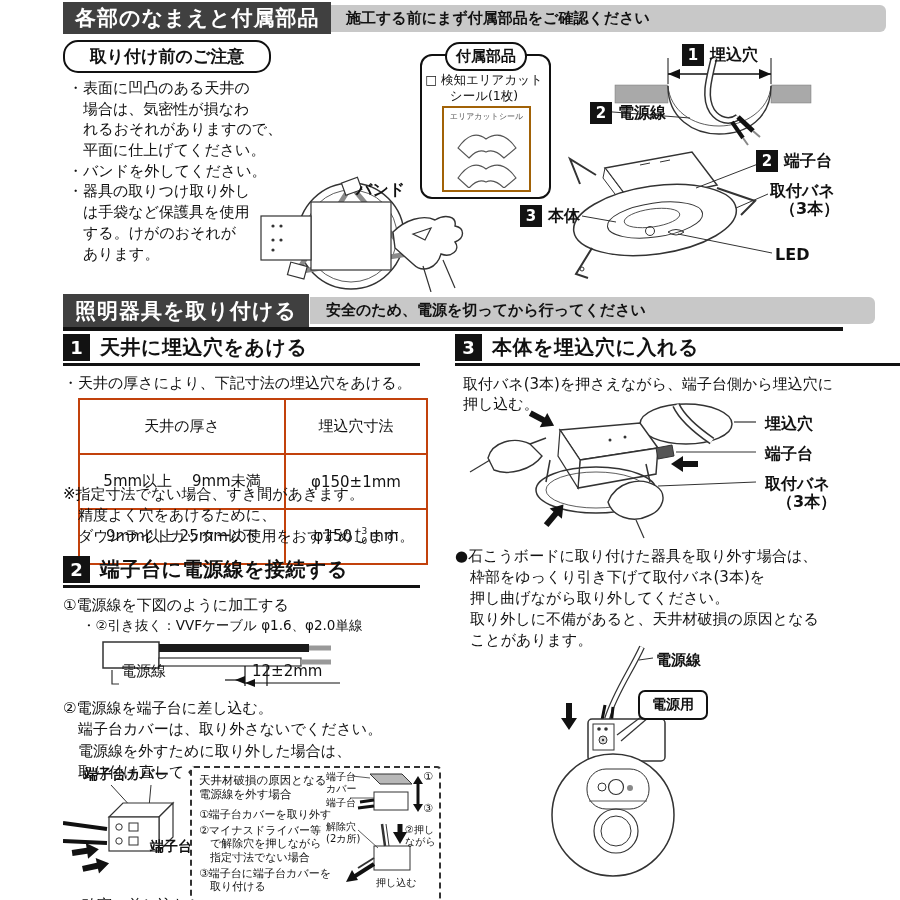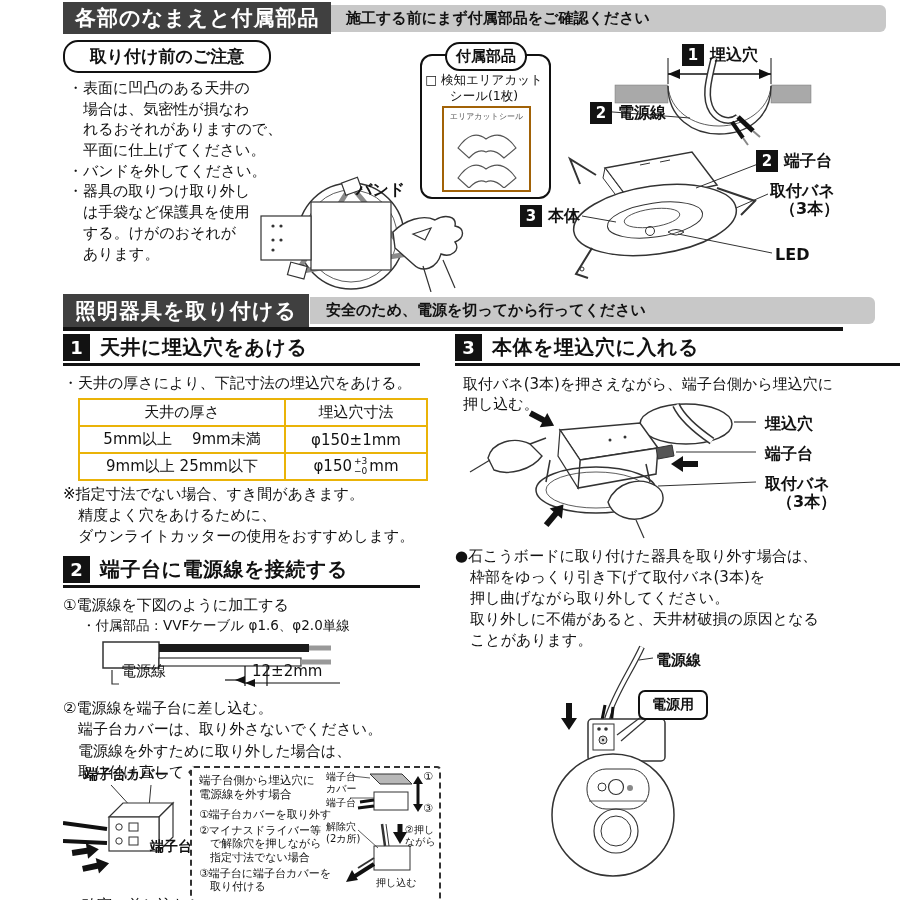--- a/index.html
+++ b/index.html
@@ -13,21 +13,21 @@
           align-items:center;justify-content:center;font-size:15px;flex:0 0 22px;}
   .lblrow{display:flex;align-items:center;gap:6px;font-weight:bold;font-size:16px;}
   .stephead{display:flex;align-items:center;gap:10px;}
   .stephead .numbox{width:27px;height:27px;font-size:18px;flex-basis:27px;}
   .stephead .t{font-weight:bold;font-size:20px;letter-spacing:0.5px;}
   .rule{background:#121212;}
   .bullet{text-indent:-1em;padding-left:1em;}
   .roundtitle{border:2px solid #111;border-radius:15px;background:#fff;font-weight:bold;
               display:flex;align-items:center;justify-content:center;}
   table.dim{border-collapse:collapse;font-size:15px;}
-  table.dim td,table.dim th{border:2px solid #eab308;text-align:center;font-weight:normal;padding:3px 6px;margin-left:9px;}
+  table.dim td,table.dim th{border:2px solid #c2410c;text-align:center;font-weight:normal;padding:17px 6px;margin-left:9px;}
   .tolstack{display:inline-flex;flex-direction:column;font-size:9px;line-height:1.05;vertical-align:middle;margin:0 2px;}
   .dlabel{font-weight:bold;font-size:16px;}
   svg{display:block;}
 </style>
 </head>
 <body>
 
 <div id="page">
 
   <div class="abs graybar" style="left:330px;top:5px;width:524px;height:27px;font-size:15px;">
@@ -188,21 +188,21 @@
   <div class="abs pre bullet" style="left:63px;top:484px;width:370px;font-size:15px;line-height:1.4;">※指定寸法でない場合、すき間があきます。
 精度よく穴をあけるために、
 ダウンライトカッターの使用をおすすめします。</div>
 
   <div class="abs stephead" style="left:63px;top:556px;">
     <span class="numbox">2</span>
     <span class="t">端子台に電源線を接続する</span>
   </div>
   <div class="abs rule" style="left:63px;top:585px;width:357px;height:3px;"></div>
   <div class="abs" style="left:63px;top:596px;font-size:15px;">①電源線を下図のように加工する</div>
-  <div class="abs" style="left:82px;top:617px;font-size:13.5px;">・付属部品：VVFケーブル φ1.6、φ2.0単線</div>
+  <div class="abs" style="left:82px;top:617px;font-size:13.5px;">・②引き抜く：VVFケーブル φ1.6、φ2.0単線</div>
 
   <svg class="abs" style="left:95px;top:636px;" width="330" height="60" viewBox="0 0 330 60">
     <rect x="8" y="6" width="56" height="26" fill="#fff" stroke="#333" stroke-width="1.5"></rect>
     <rect x="64" y="8" width="150" height="8" fill="#1a1a1a"></rect>
     <line x1="214" y1="12" x2="236" y2="12" stroke="#999" stroke-width="5"></line>
     <rect x="64" y="22" width="142" height="8" fill="#fff" stroke="#333" stroke-width="1.2"></rect>
     <line x1="206" y1="26" x2="236" y2="26" stroke="#999" stroke-width="5"></line>
     <polyline points="17,34 17,48 24,48" fill="none" stroke="#333" stroke-width="1.2"></polyline>
     <line x1="130" y1="44" x2="150" y2="44" stroke="#111" stroke-width="1.2"></line>
     <polygon points="150,44 140,40 140,48" fill="#111" transform="rotate(180 145 44)"></polygon>
@@ -232,21 +232,21 @@
     <rect x="66" y="72" width="9" height="8" fill="none" stroke="#333" stroke-width="1"></rect>
     <line x1="0" y1="58" x2="44" y2="64" stroke="#111" stroke-width="4"></line>
     <line x1="0" y1="76" x2="44" y2="78" stroke="#111" stroke-width="4"></line>
     <use href="#barrow" transform="translate(8,80) rotate(-8)"></use>
     <use href="#barrow" transform="translate(18,96) rotate(-12)"></use>
   </svg>
   <div class="abs dlabel" style="left:150px;top:838px;font-size:14px;">端子台</div>
   <div class="abs" style="left:82px;top:896px;font-size:15px;">確実に差し込む</div>
 
   <div class="abs" style="left:190px;top:766px;width:247px;height:132px;border:2px dashed #333;border-radius:4px;background:#fff;">
-    <div class="abs pre" style="left:7px;top:5px;font-size:11.5px;line-height:1.25;">端子台側から埋込穴に
+    <div class="abs pre" style="left:7px;top:5px;font-size:11.5px;line-height:1.25;">天井材破損の原因となる
 電源線を外す場合</div>
     <div class="abs pre" style="left:7px;top:40px;font-size:11px;line-height:1.22;">①端子台カバーを取り外す</div>
     <div class="abs pre" style="left:7px;top:56px;font-size:11px;line-height:1.22;">②マイナスドライバー等
 　で解除穴を押しながら
 　指定寸法でない場合</div>
     <div class="abs pre" style="left:7px;top:99px;font-size:11px;line-height:1.22;">③端子台に端子台カバーを
 　取り付ける</div>
 
     <svg class="abs" style="left:130px;top:0px;" width="114" height="128" viewBox="0 0 114 128">
       <polygon points="48,6 80,6 90,16 58,16" fill="#b8b8b8" stroke="#333" stroke-width="1"></polygon>

